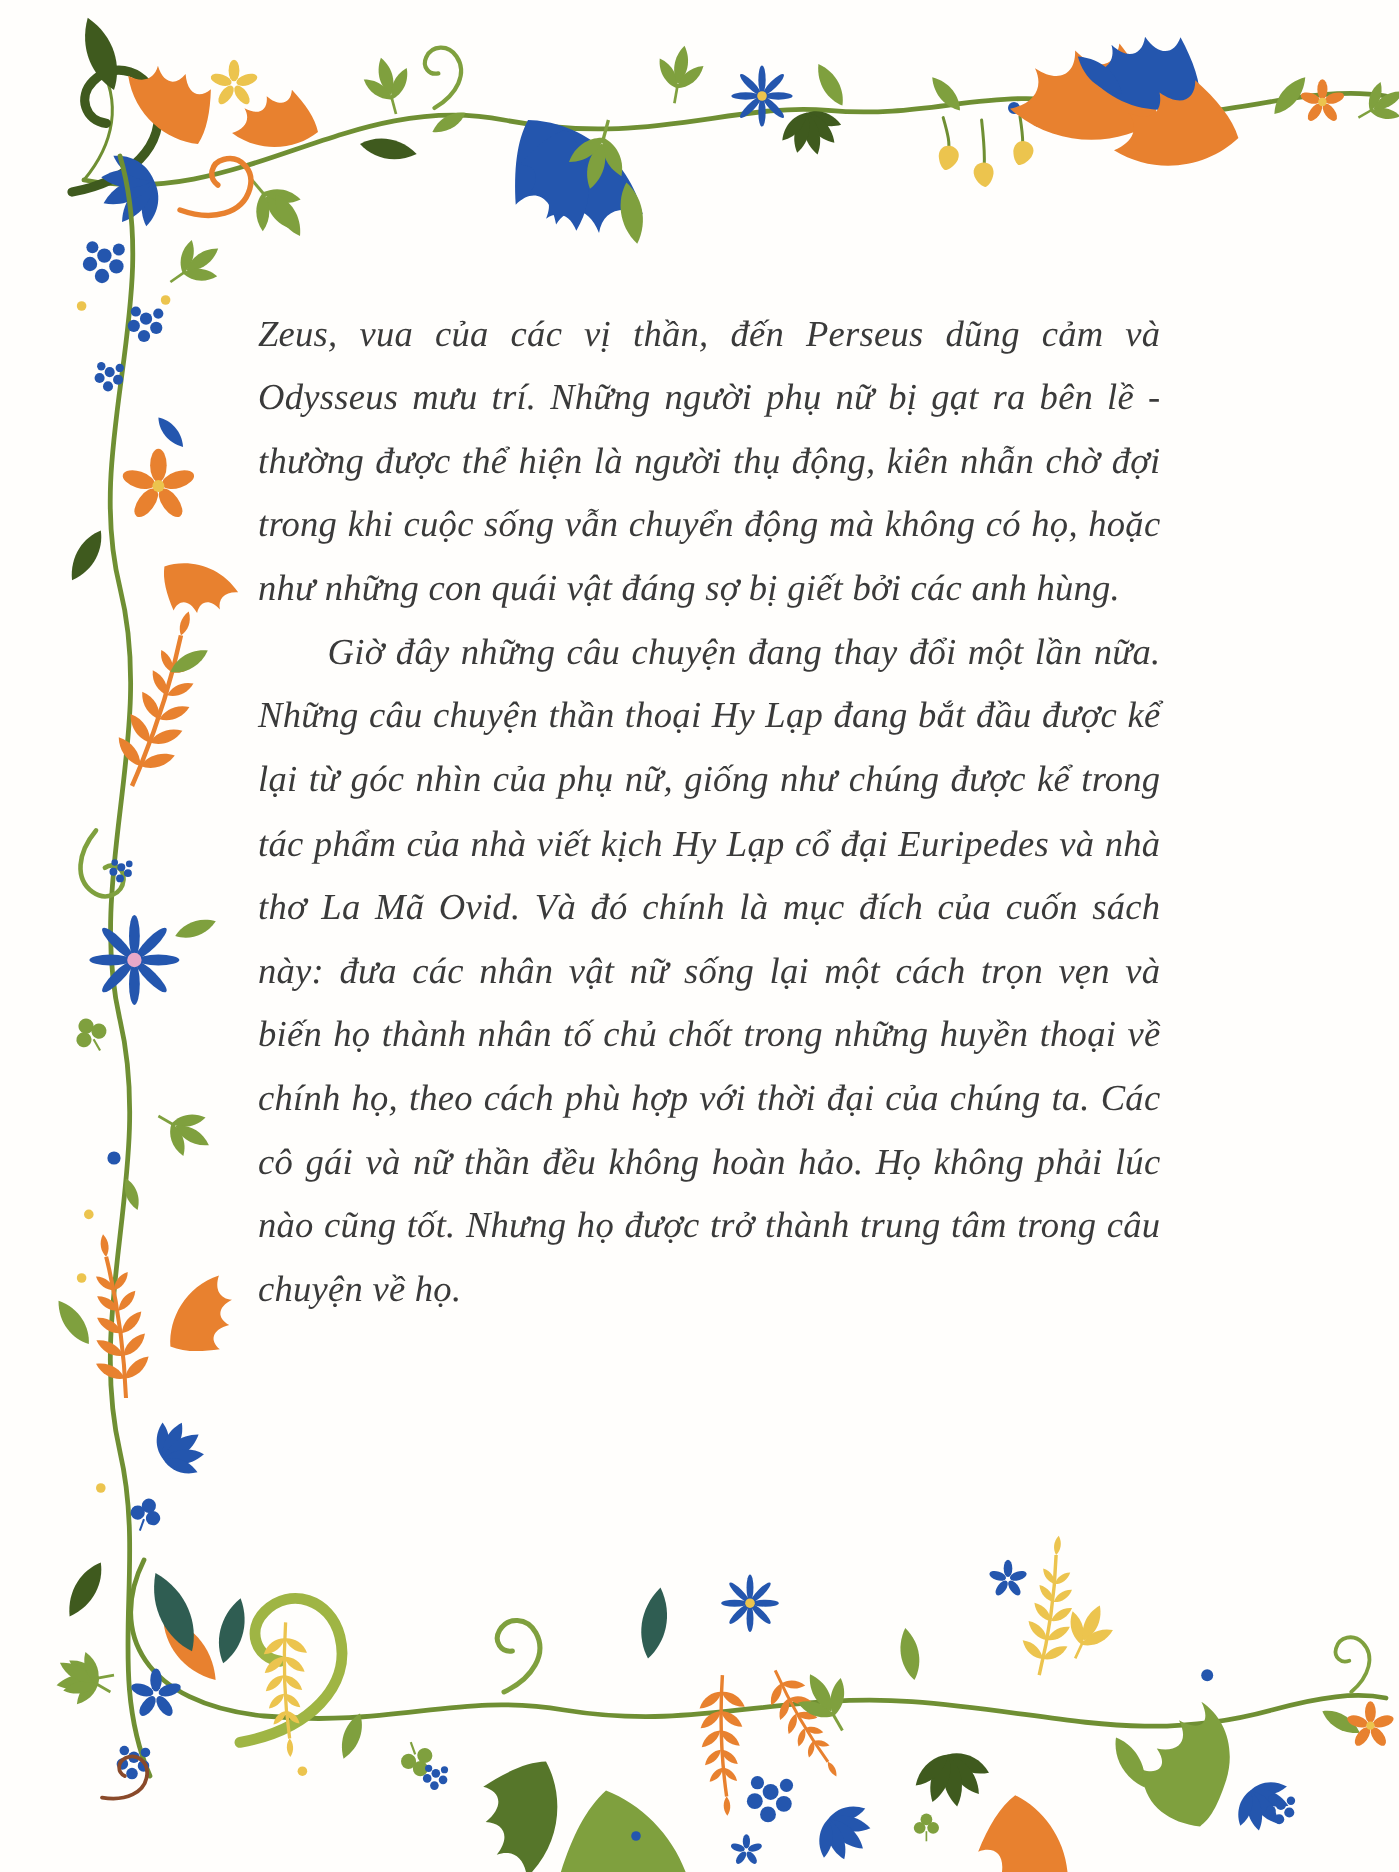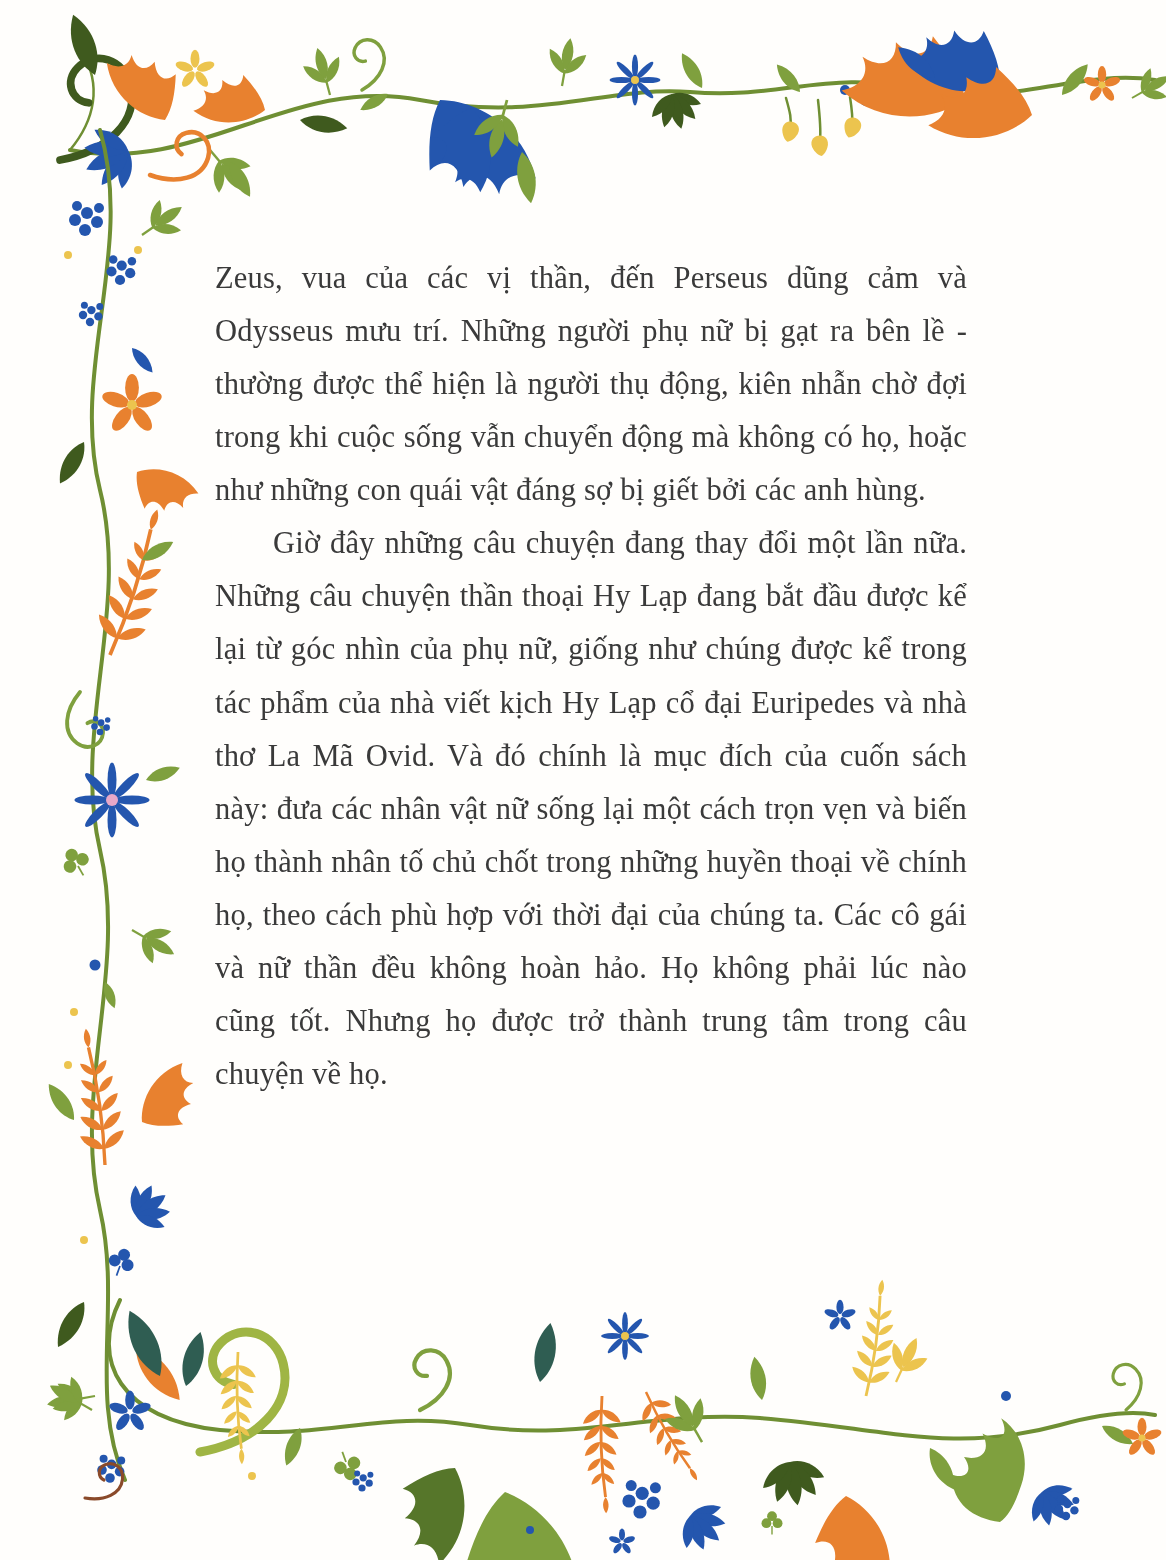--- a/index.html
+++ b/index.html
@@ -20,20 +20,21 @@
   .text-block{
     position:absolute;left:215px;top:252px;width:752px;
     color:#3a3a3a;
   }
   .text-block p{
     margin:0;
     font-size:30.5px;
     line-height:1.74;
     text-align:justify;
     letter-spacing:0.2px;
+    font-style:italic;
   }
   .text-block p.indent{text-indent:58px;}
 </style>
 </head>
 <body>
 
 <div class="page">
 
   <svg width="0" height="0" style="position:absolute" aria-hidden="true">
     <defs>

